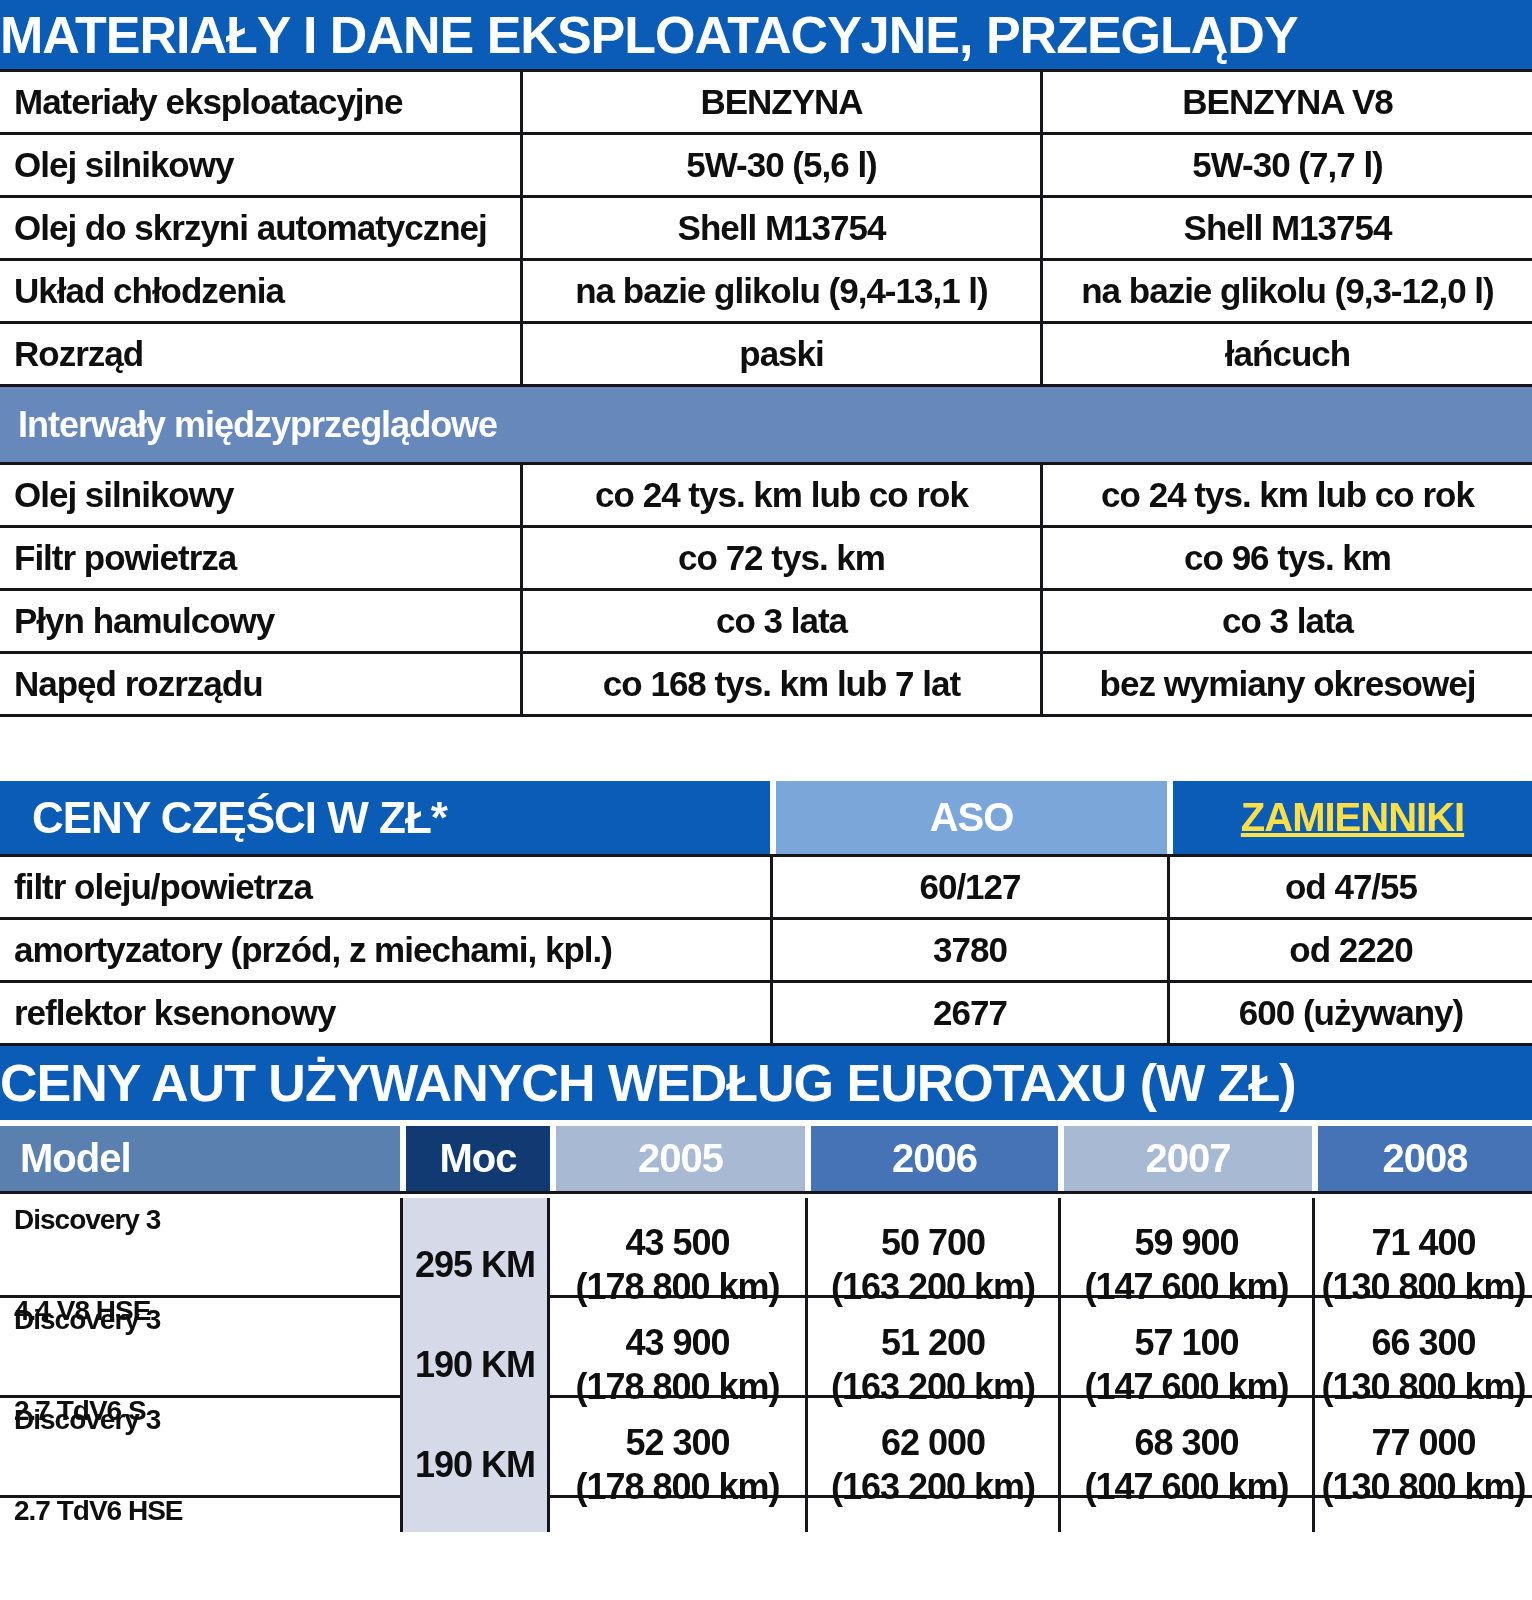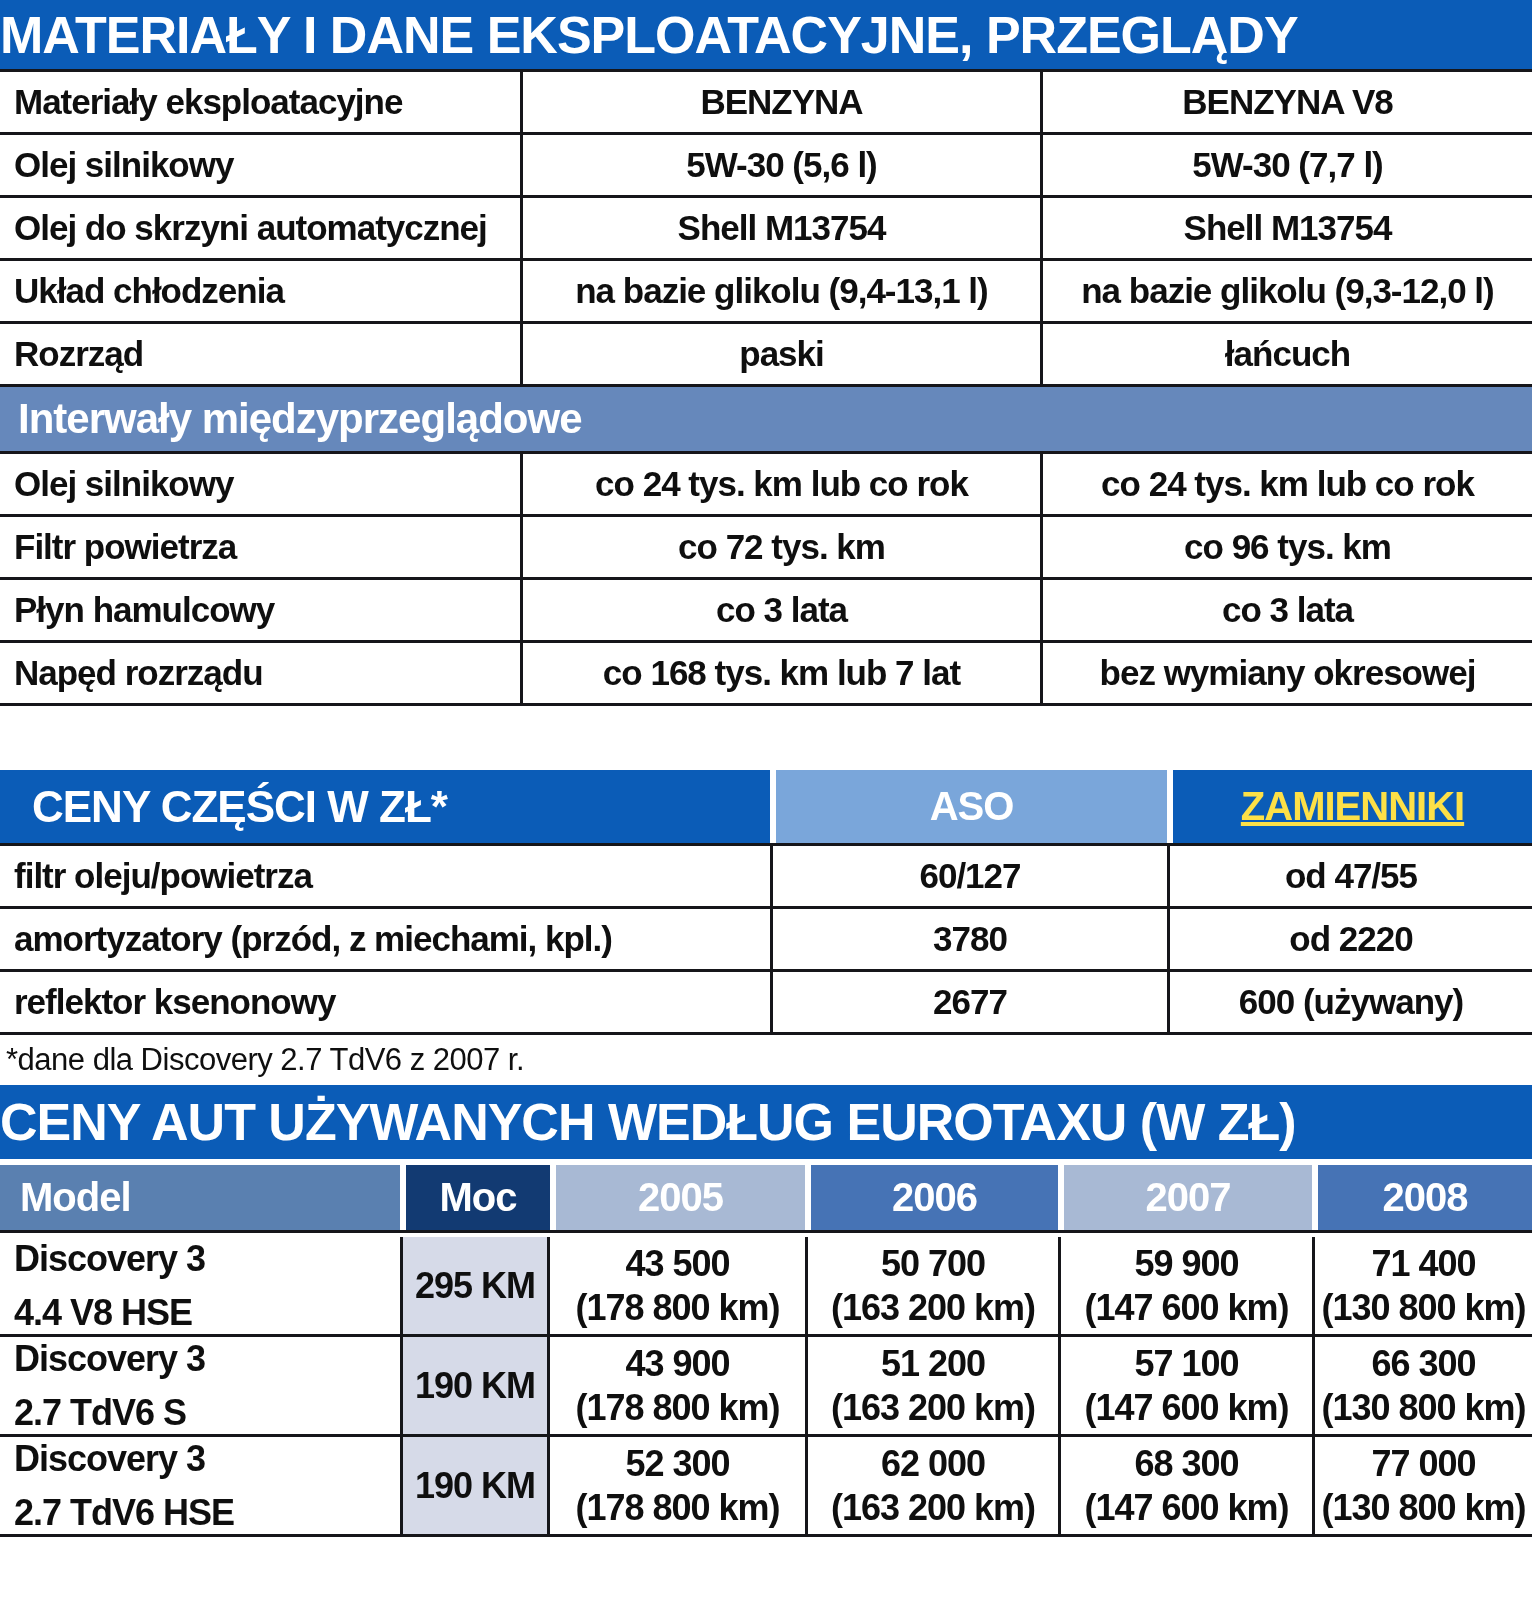--- a/index.html
+++ b/index.html
@@ -24,23 +24,23 @@
   .bar2-title{background:#0b5cb7;color:#fff;display:flex;align-items:center;padding-left:32px;font-size:44px;}
   .bar2-aso{background:#7aa6da;color:#fff;display:flex;align-items:center;justify-content:center;font-size:40px;border-left:6px solid #fff;box-sizing:border-box;}
   .bar2-zam{background:#0b5cb7;color:#fde047;display:flex;align-items:center;justify-content:center;font-size:40px;border-left:6px solid #fff;box-sizing:border-box;text-decoration:underline;}
   .bar3{height:74px;}
 
   
   .t1row{display:grid;grid-template-columns:520px 520px 492px;height:63px;border-bottom:3px solid #16161a;box-sizing:border-box;}
   .t1row .lab{display:flex;align-items:center;padding-left:14px;font-size:35px;}
   .t1row .val{display:flex;align-items:center;justify-content:center;font-size:35px;border-left:3px solid #16161a;box-sizing:border-box;}
   .subbar{
-    height:67px;border-bottom:3px solid #16161a;box-sizing:border-box;
+    height:78px;border-bottom:3px solid #16161a;box-sizing:border-box;
     background:#6688bb;color:#fff;
-    display:flex;align-items:center;padding-left:18px;font-size:42px;
+    display:flex;align-items:center;padding-left:18px;font-size:36px;
   }
 
   .gap64{height:64px;background:#fff;}
   .gap6{height:6px;background:#fff;}
   .gap4{height:4px;background:#fff;}
 
   
   .t2row{display:grid;grid-template-columns:770px 397px 365px;height:63px;border-bottom:3px solid #16161a;box-sizing:border-box;}
   .t2row .lab{display:flex;align-items:center;padding-left:14px;font-size:35px;}
   .t2row .val{display:flex;align-items:center;justify-content:center;font-size:35px;border-left:3px solid #16161a;box-sizing:border-box;}
@@ -51,21 +51,21 @@
 
   
   .t3head{display:grid;grid-template-columns:400px 150px 255px 253px 254px 220px;height:68px;border-bottom:3px solid #16161a;box-sizing:border-box;background:#fff;}
   .t3head .hm{background:#5a80b0;color:#fff;display:flex;align-items:center;padding-left:20px;font-size:40px;}
   .t3head .hp{background:#123a72;color:#fff;display:flex;align-items:center;justify-content:center;font-size:40px;border-left:6px solid #fff;box-sizing:border-box;}
   .t3head .hy{color:#fff;display:flex;align-items:center;justify-content:center;font-size:40px;border-left:6px solid #fff;box-sizing:border-box;}
   .hy.pale{background:#a8b9d4;}
   .hy.deep{background:#4673b5;}
 
   .t3row{display:grid;grid-template-columns:400px 150px 255px 253px 254px 220px;height:100px;border-bottom:3px solid #16161a;box-sizing:border-box;}
-  .t3row .model{display:flex;flex-direction:column;justify-content:space-between;padding-left:14px;font-size:36px;line-height:43px;}
+  .t3row .model{display:flex;flex-direction:column;justify-content:flex-start;padding-left:14px;font-size:28px;line-height:43px;gap:48px;}
   .t3row .power{background:#d6dae8;display:flex;align-items:center;justify-content:center;font-size:36px;border-left:3px solid #16161a;border-right:3px solid #16161a;box-sizing:border-box;}
   .t3row .price{display:flex;flex-direction:column;align-items:center;justify-content:center;font-size:36px;line-height:44px;box-sizing:border-box;}
   .t3row .price.bl{border-left:3px solid #16161a;}
 </style>
 </head>
 <body>
 
 <div class="page">
 
   <div class="titlebar bar1">
@@ -141,21 +141,20 @@
     <div class="lab">amortyzatory (przód, z miechami, kpl.)</div>
     <div class="val">3780</div>
     <div class="val">od 2220</div>
   </div>
   <div class="t2row">
     <div class="lab">reflektor ksenonowy</div>
     <div class="val">2677</div>
     <div class="val">600 (używany)</div>
   </div>
 
-  <div class="footnote">*dane dla Discovery 2.7 TdV6 z 2007 r.</div>
 
   <div class="titlebar bar3">
     <span>CENY AUT UŻYWANYCH WEDŁUG EUROTAXU (W ZŁ)</span>
   </div>
 
   <div class="gap6"></div>
 
   <div class="t3head">
     <div class="hm">Model</div>
     <div class="hp">Moc</div>

